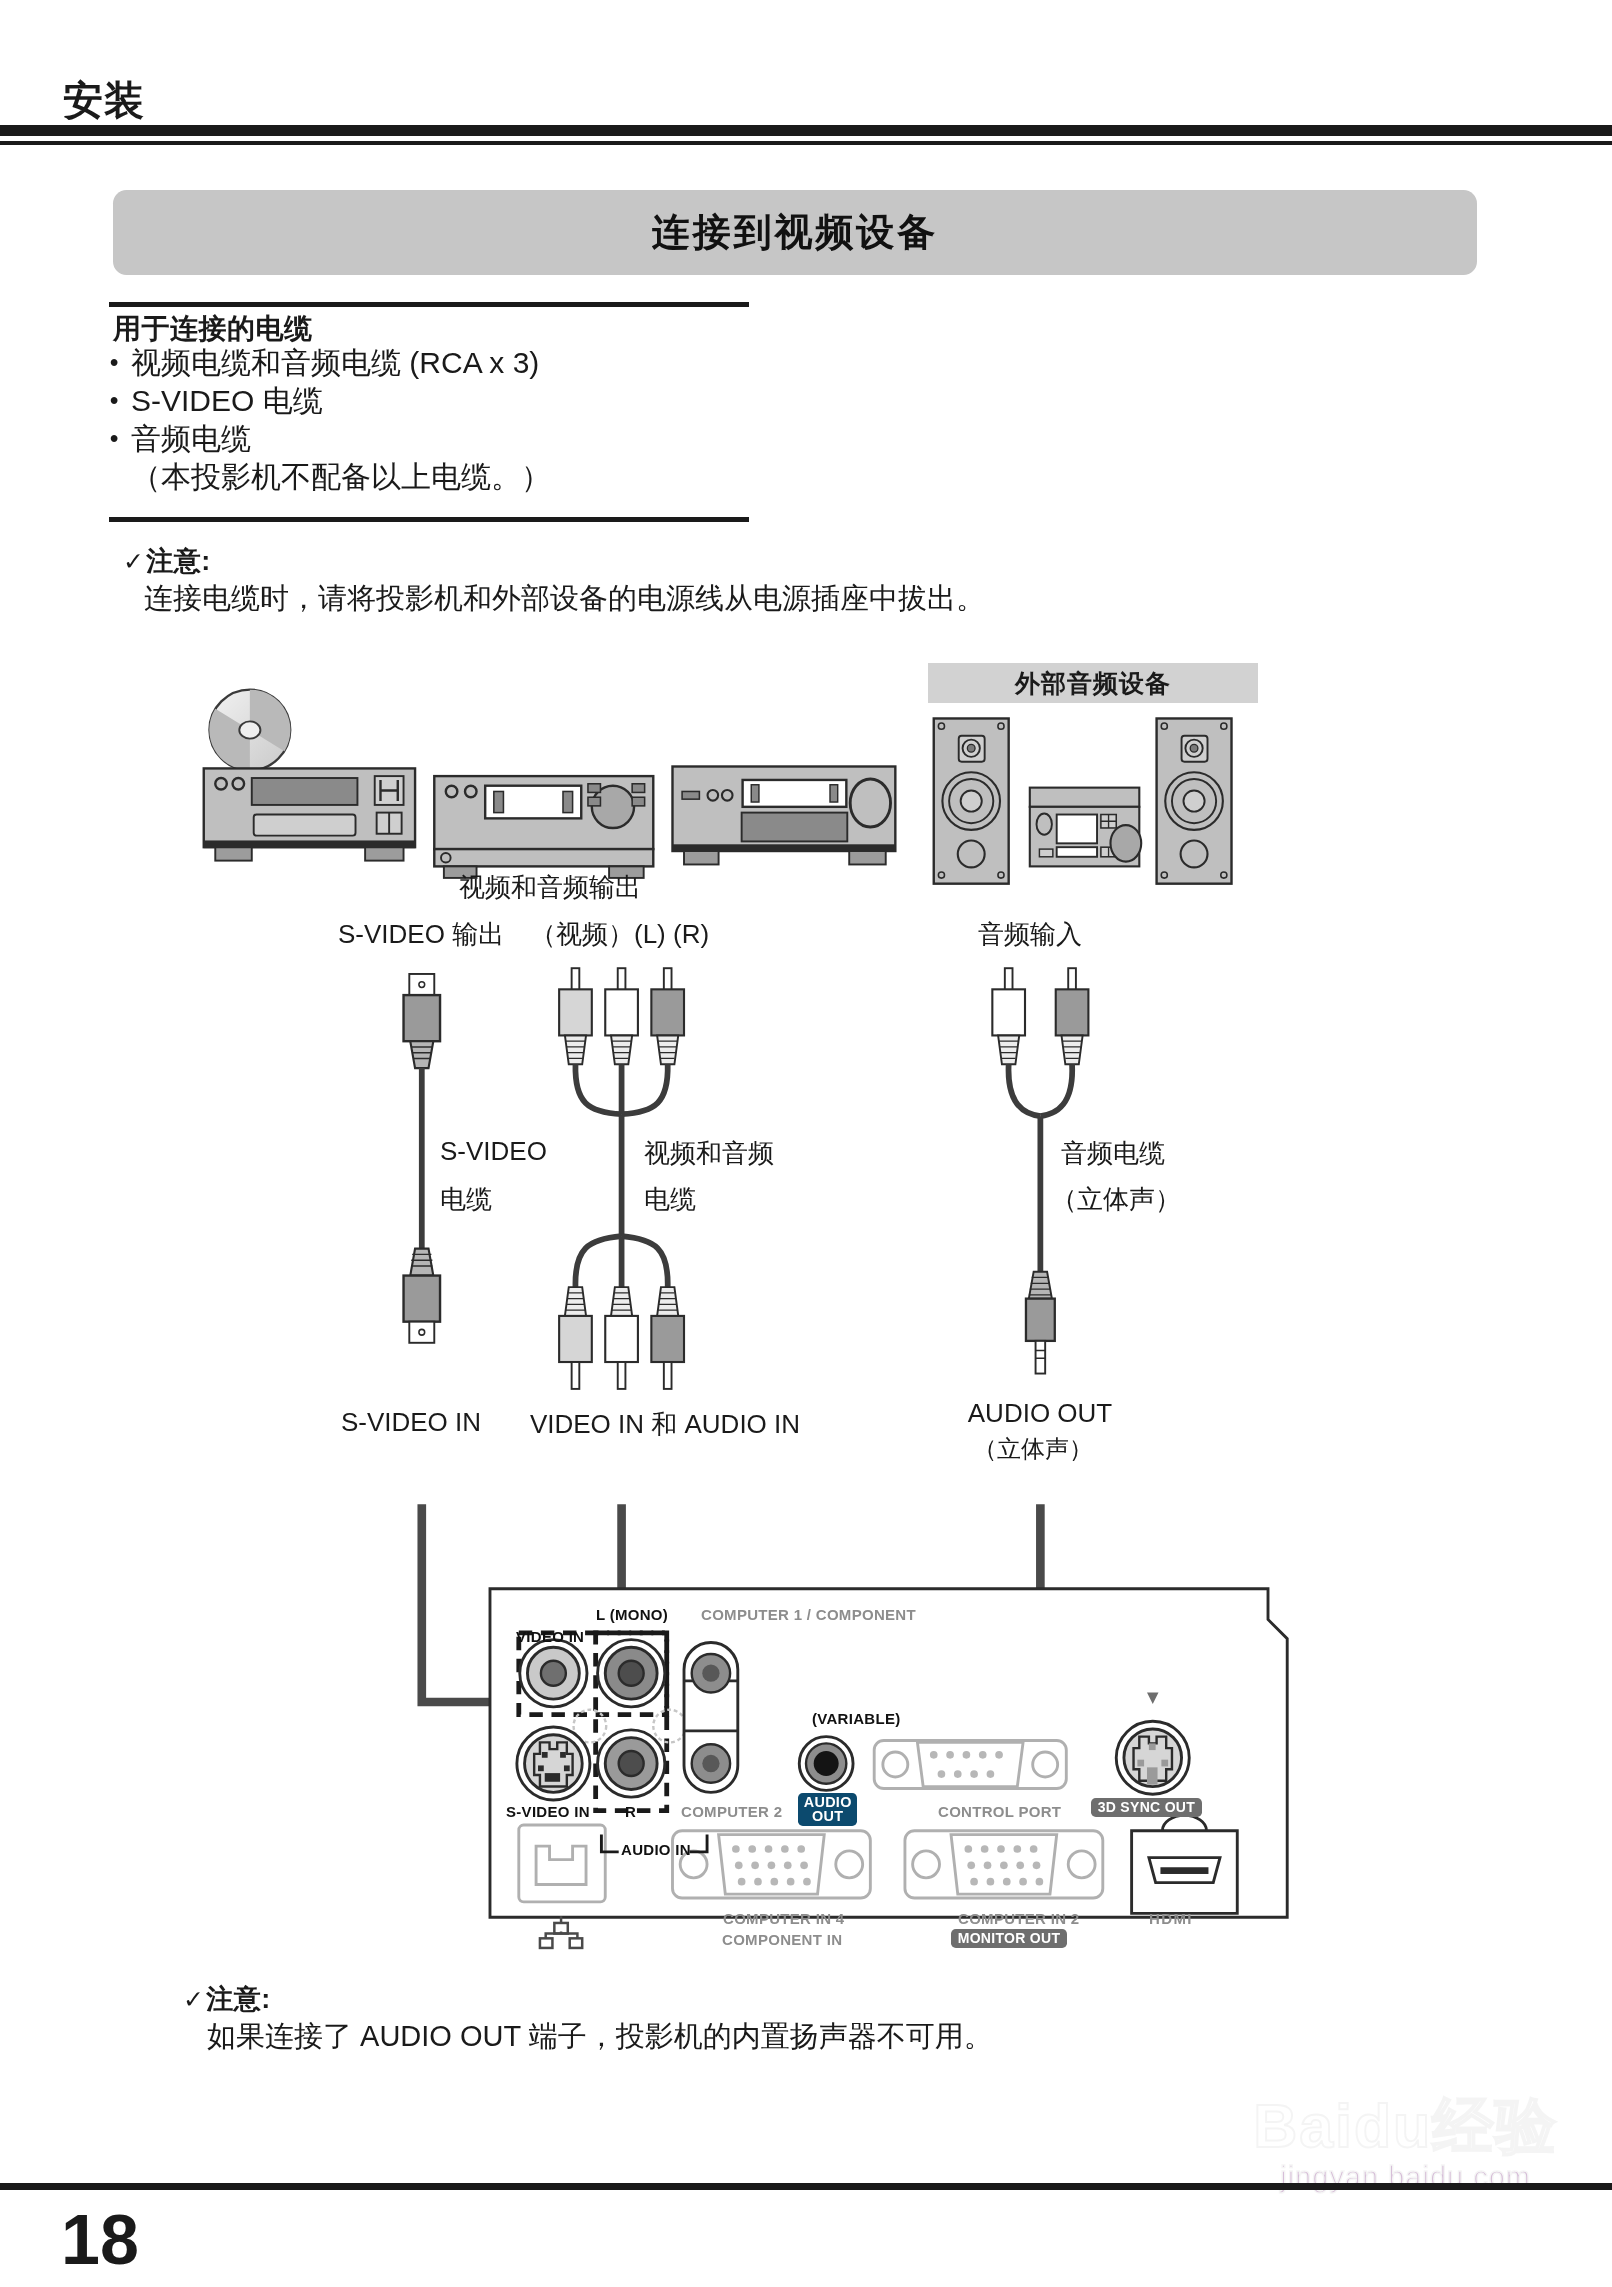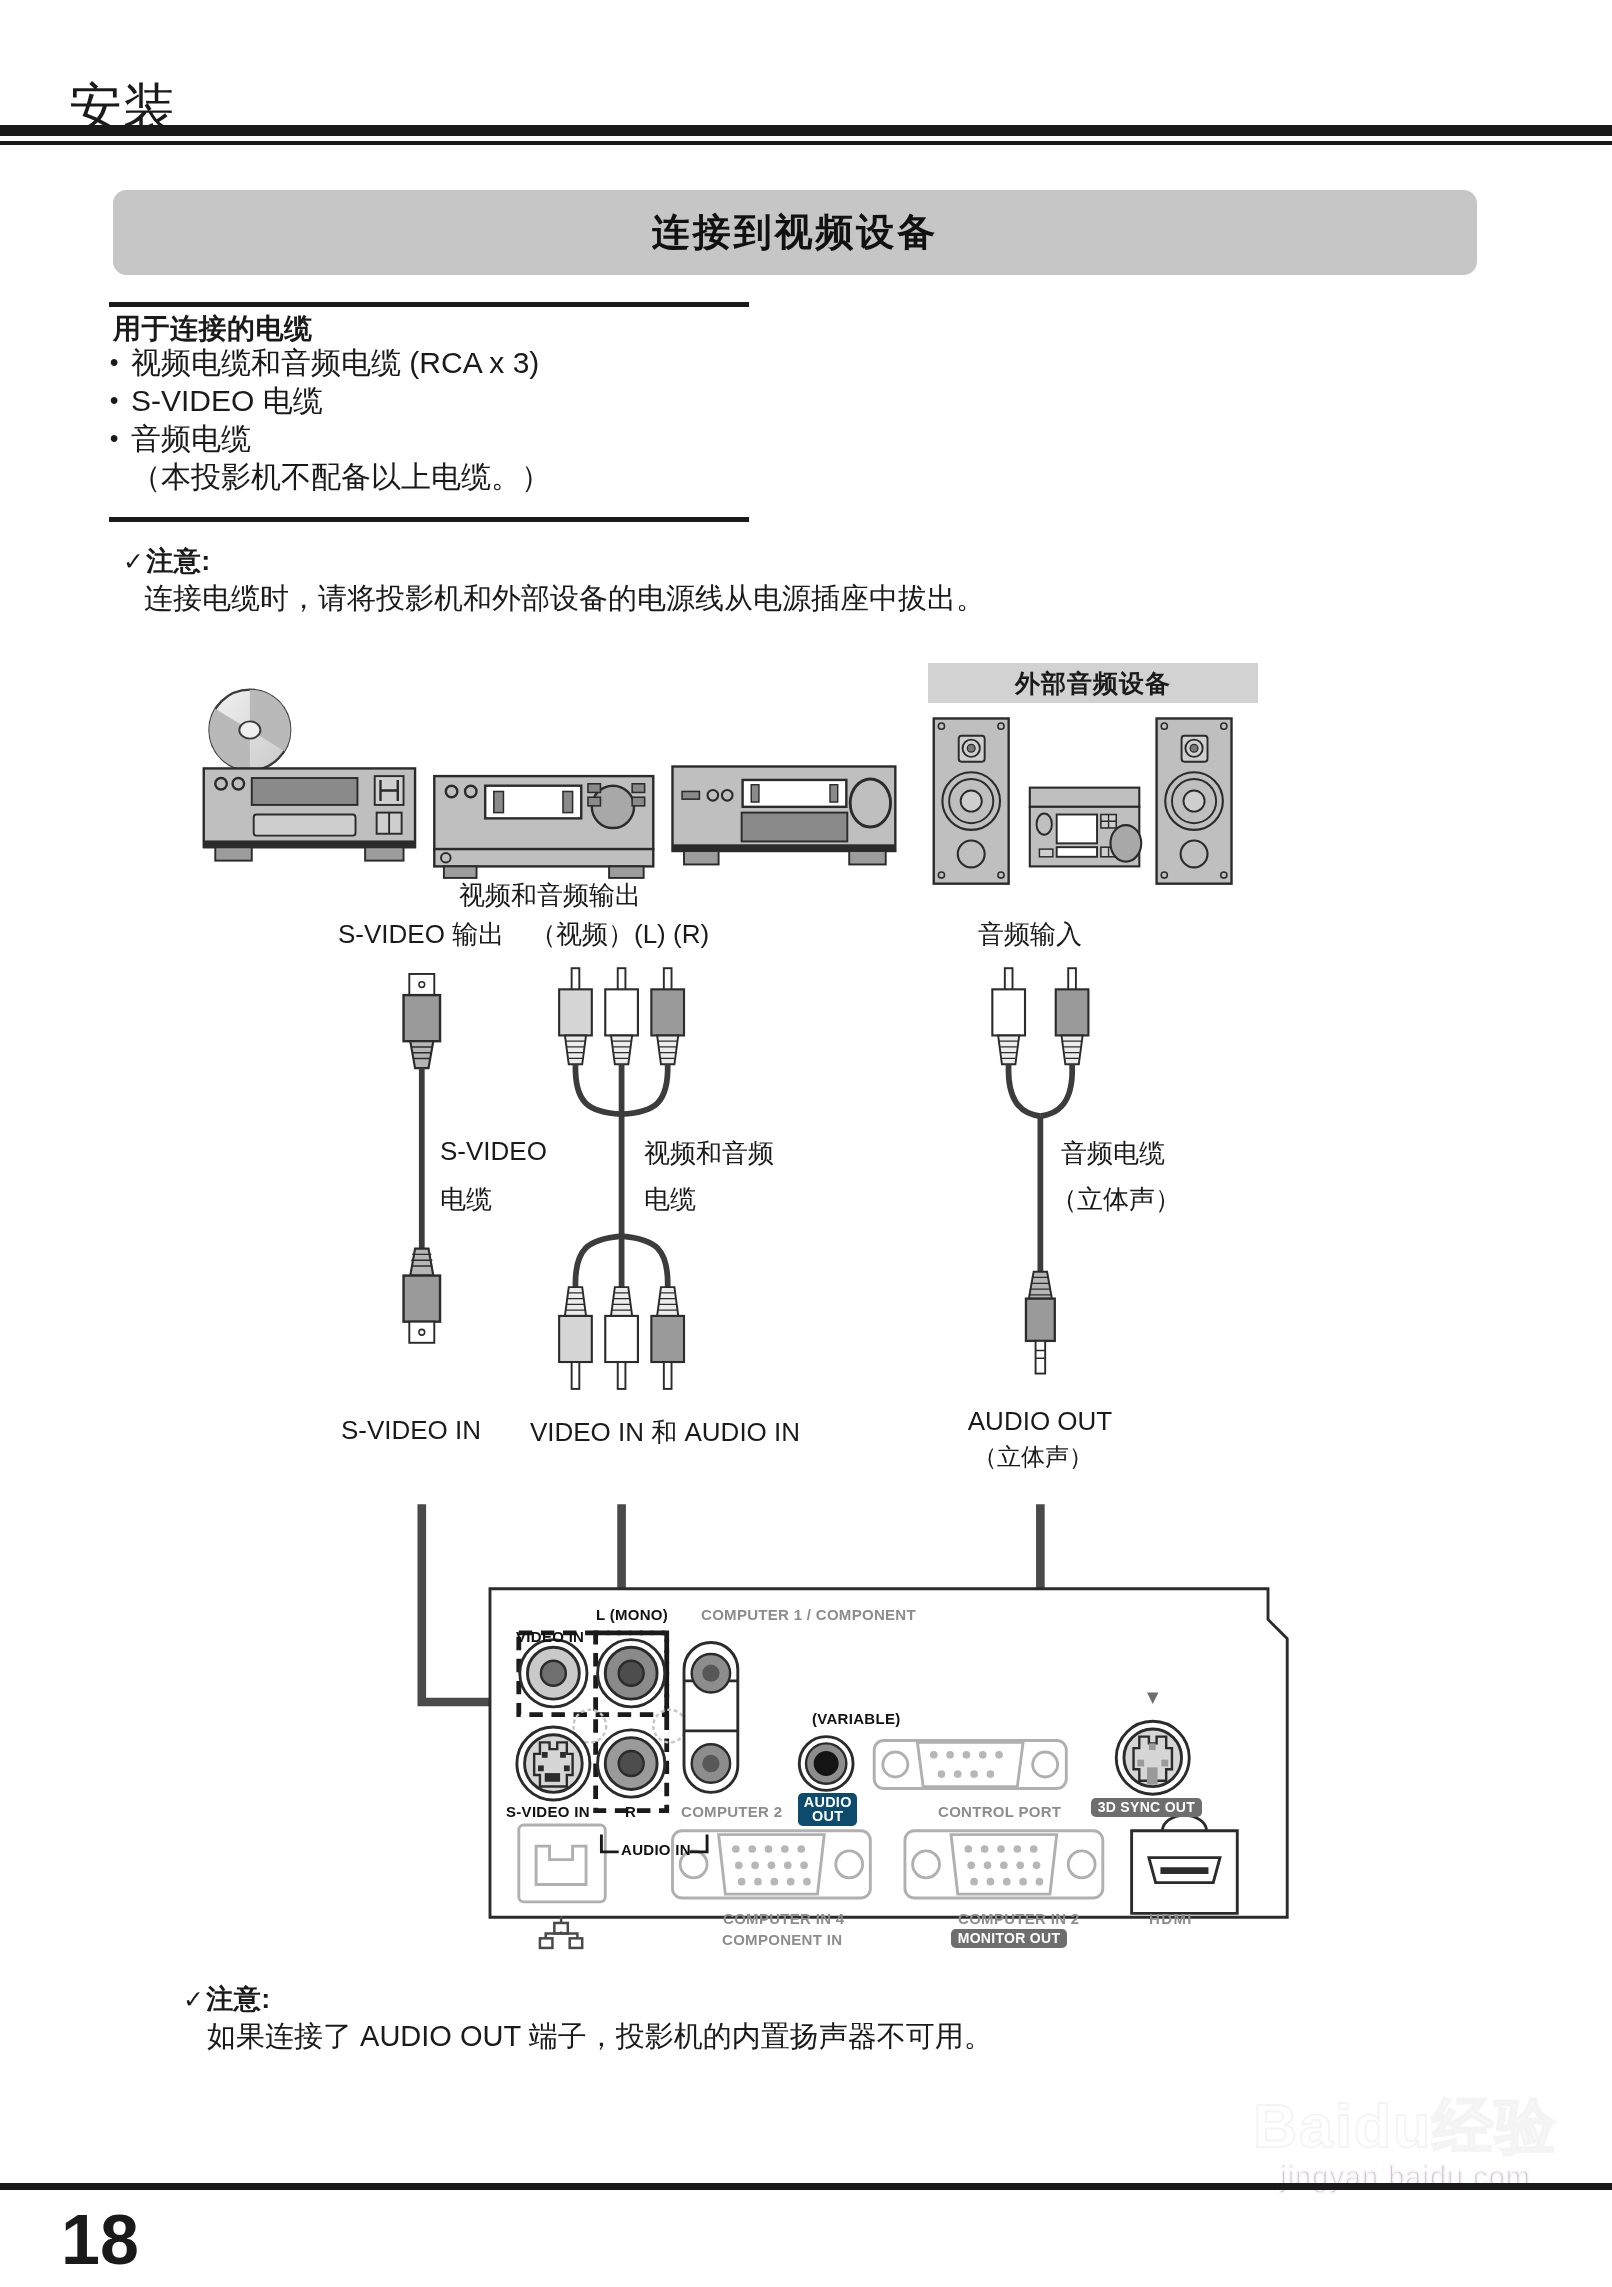--- a/index.html
+++ b/index.html
@@ -5,22 +5,22 @@
   html,body{margin:0;padding:0;}
   body{
     width:1612px;height:2287px;background:#fff;
     font-family:"Liberation Sans","DejaVu Sans",sans-serif;
     color:#1a1a1a;position:relative;overflow:hidden;
   }
   .page{position:relative;width:1612px;height:2287px;}
 
   
   .hdr-title{
-    position:absolute;left:69px;top:73px;
-    font-size:53px;font-weight:normal;letter-spacing:1px;
+    position:absolute;left:63px;top:73px;
+    font-size:40px;font-weight:bold;letter-spacing:1px;
   }
   .hdr-rule-thick{position:absolute;left:0;top:125px;width:1612px;height:10.6px;background:#1a1a1a;}
   .hdr-rule-thin{position:absolute;left:0;top:141px;width:1612px;height:3.8px;background:#1a1a1a;}
 
   
   .banner{
     position:absolute;left:113px;top:190px;width:1364px;height:85px;
     background:#c6c6c6;border-radius:13.4px;
     display:flex;align-items:center;justify-content:center;
   }
@@ -47,21 +47,21 @@
     position:absolute;left:928px;top:663px;width:330px;height:40px;
     background:#d2d2d2;display:flex;align-items:center;justify-content:center;
   }
   .ext-audio-box span{font-size:25px;font-weight:bold;letter-spacing:1px;}
 
   
   .art{position:absolute;left:0;top:0;width:1612px;height:2287px;pointer-events:none;}
 
   
   .lbl{position:absolute;font-size:26px;white-space:nowrap;}
-  .lbl-center{transform:translateX(-50%);margin-top:8px;}
+  .lbl-center{transform:translateX(-50%);}
 
   
   .tl{position:absolute;font-size:15px;font-weight:bold;letter-spacing:0.3px;white-space:nowrap;color:#111;}
   .tl-grey{color:#8d8d8d;}
   .tl-badge-dark{
     background:#0c4a6e;color:#fff;border-radius:4.8px;padding:1.9px 5.8px;
     font-size:14.4px;font-weight:bold;line-height:14.4px;text-align:center;
   }
   .tl-badge-grey{
     background:#6e6e6e;color:#fff;border-radius:4.8px;padding:1.9px 6.7px;

